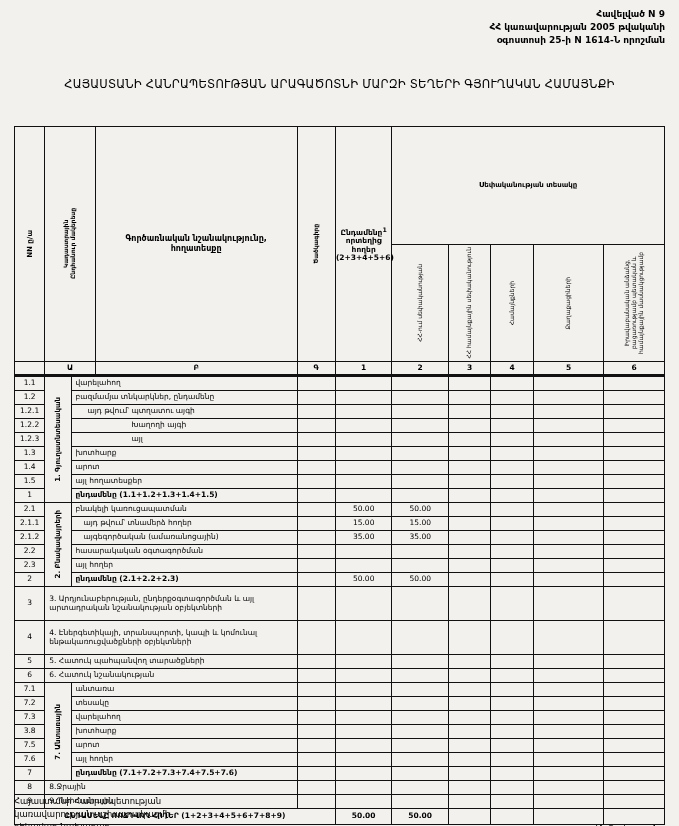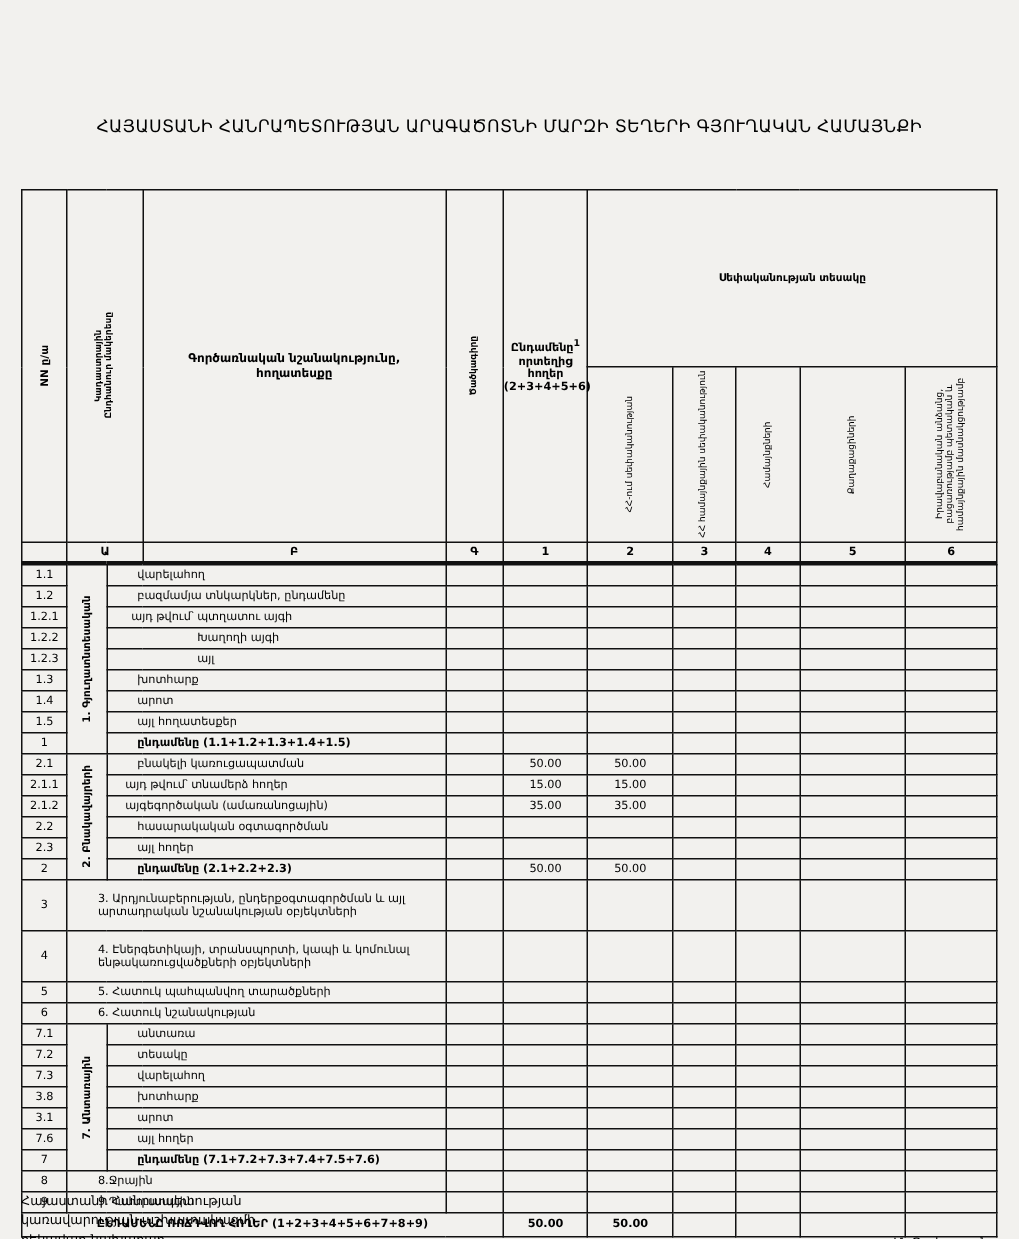--- a/index.html
+++ b/index.html
@@ -52,37 +52,42 @@
     writing-mode:vertical-rl;
     transform:rotate(180deg);
     white-space:nowrap;
     font-size:6px;
     margin:0 auto;
     padding:2px 0;
   }
   .vert-box{display:flex;align-items:center;justify-content:center;height:100%;}
   .hdr-main{height:118px;font-weight:bold;font-size:7.5px;}
   .letters td{height:12px;font-weight:bold;font-size:7.5px;}
-  .lft{text-align:left;padding-left:20px;}
+  .lft{text-align:left;padding-left:4px;}
   .bold{font-weight:bold;}
   .thickb{border-bottom:2px solid #111;}
   .rowtall2{height:34px;}
 
   
   .footer{
     position:absolute;left:14px;top:795px;
     font-size:8.5px;line-height:1.5;
   }
   .sig-line{position:absolute;right:20px;top:824px;font-size:8.5px;}
 </style>
 </head>
 <body>
 
 <div class="page">
 
+  <div class="doc-header">
+    <div>Հավելված N 9</div>
+    <div>ՀՀ կառավարության 2005 թվականի</div>
+    <div>օգոստոսի 25-ի N 1614-Ն որոշման</div>
+  </div>
 
   <div class="doc-title">
     <div>ՀԱՅԱՍՏԱՆԻ ՀԱՆՐԱՊԵՏՈՒԹՅԱՆ ԱՐԱԳԱԾՈՏՆԻ ՄԱՐԶԻ ՏԵՂԵՐԻ ԳՅՈՒՂԱԿԱՆ ՀԱՄԱՅՆՔԻ</div>
   </div>
 
   <div class="tbl-wrap">
     <table>
       <colgroup>
         <col style="width:30px">
         <col style="width:26px">
@@ -444,21 +449,21 @@
             <td class="lft" colspan="2">խոտհարք</td>
             <td></td>
             <td></td>
             <td></td>
             <td></td>
             <td></td>
             <td></td>
             <td></td>
           </tr>
           <tr>
-            <td>3.1</td>
+            <td>7.5</td>
             <td class="lft" colspan="2">արոտ</td>
             <td></td>
             <td></td>
             <td></td>
             <td></td>
             <td></td>
             <td></td>
             <td></td>
           </tr>
           <tr>

